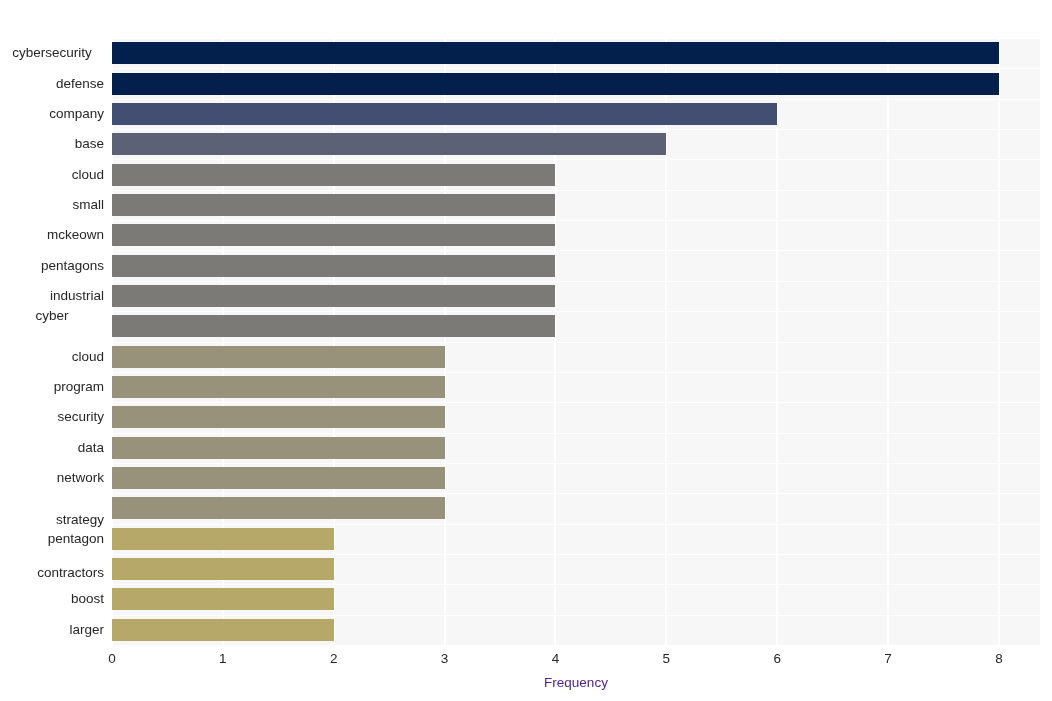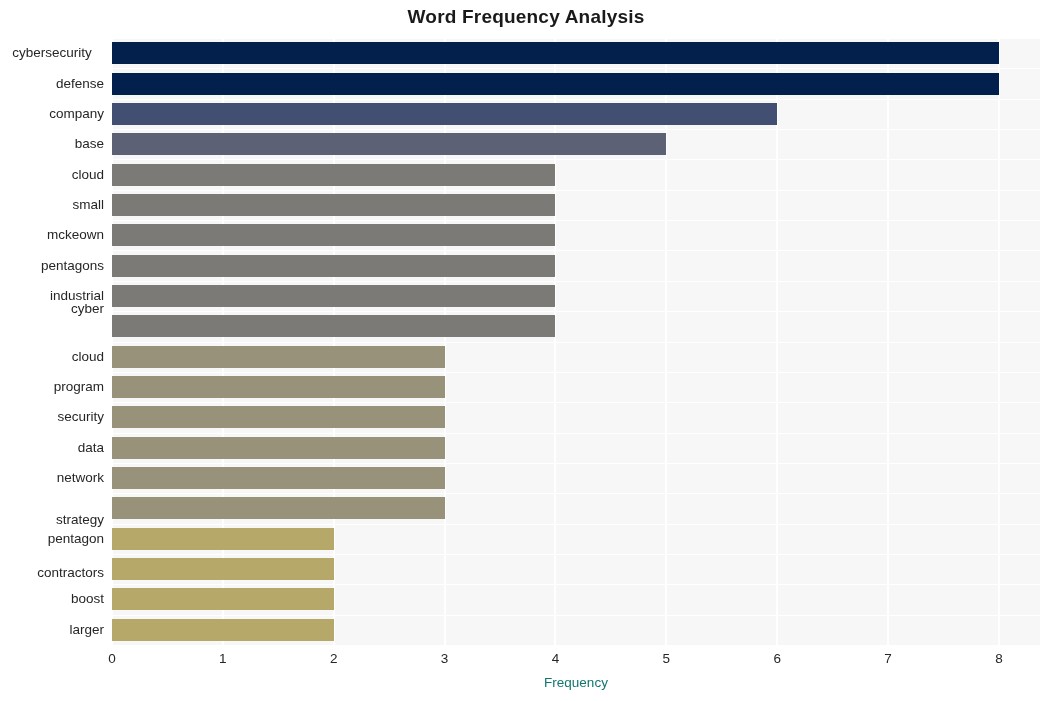--- a/index.html
+++ b/index.html
@@ -102,29 +102,28 @@
     font-size: 13.5px;
     color: #262626;
   }
   .xaxis-label {
     position: absolute;
     left: 112px;
     top: 675px;
     width: 928px;
     text-align: center;
     font-size: 13.5px;
-    color: #0f766e;
+    color: #4c1d95;
   }
 </style>
 </head>
 <body>
 
 <div id="chart-root">
 
-  <div class="chart-title">Word Frequency Analysis</div>
 
   <div class="plot-area">
     <div id="grid-v-layer">
         <div class="gridline-v" style="left: -1px;"></div>
         <div class="gridline-v" style="left: 109.872px;"></div>
         <div class="gridline-v" style="left: 220.744px;"></div>
         <div class="gridline-v" style="left: 331.616px;"></div>
         <div class="gridline-v" style="left: 442.489px;"></div>
         <div class="gridline-v" style="left: 553.361px;"></div>
         <div class="gridline-v" style="left: 664.233px;"></div>
@@ -180,21 +179,21 @@
   <div class="ylabels" id="ylabels-layer">
       <div class="ylabel" style="top: 8.175px; text-align: center;">cybersecurity</div>
       <div class="ylabel" style="top: 38.525px;">defense</div>
       <div class="ylabel" style="top: 68.875px;">company</div>
       <div class="ylabel" style="top: 99.225px;">base</div>
       <div class="ylabel" style="top: 129.575px;">cloud</div>
       <div class="ylabel" style="top: 159.925px;">small</div>
       <div class="ylabel" style="top: 190.275px; padding-left: 36px;">mckeown</div>
       <div class="ylabel" style="top: 220.625px;">pentagons</div>
       <div class="ylabel" style="top: 250.975px;">industrial</div>
-      <div class="ylabel" style="top: 264px;">cyber</div>
+      <div class="ylabel" style="top: 271px; text-align: center;">cyber</div>
       <div class="ylabel" style="top: 311.675px;">cloud</div>
       <div class="ylabel" style="top: 342.025px;">program</div>
       <div class="ylabel" style="top: 372.375px;">security</div>
       <div class="ylabel" style="top: 402.725px;">data</div>
       <div class="ylabel" style="top: 433.075px;">network</div>
       <div class="ylabel" style="top: 463.425px; margin-top: 12px;">strategy</div>
       <div class="ylabel" style="top: 493.775px;">pentagon</div>
       <div class="ylabel" style="top: 528px;">contractors</div>
       <div class="ylabel" style="top: 554.475px;">boost</div>
       <div class="ylabel" style="top: 584.825px;">larger</div>

